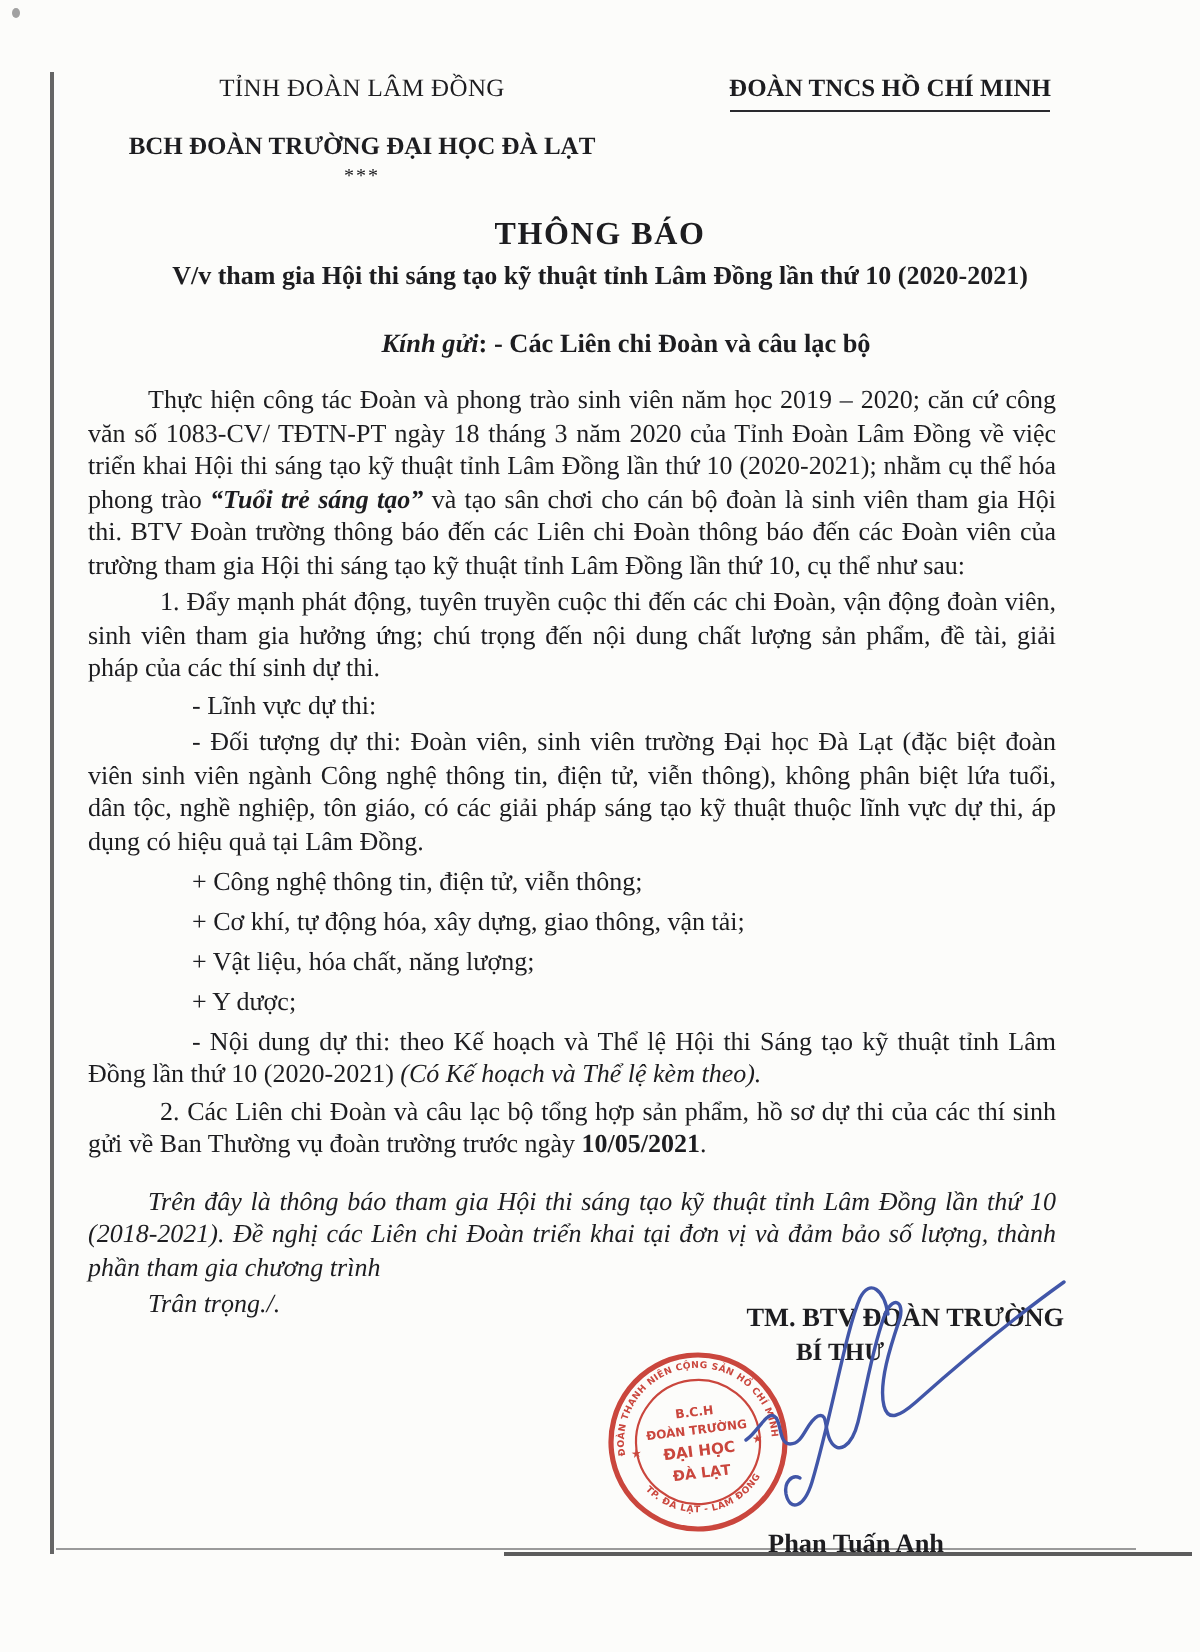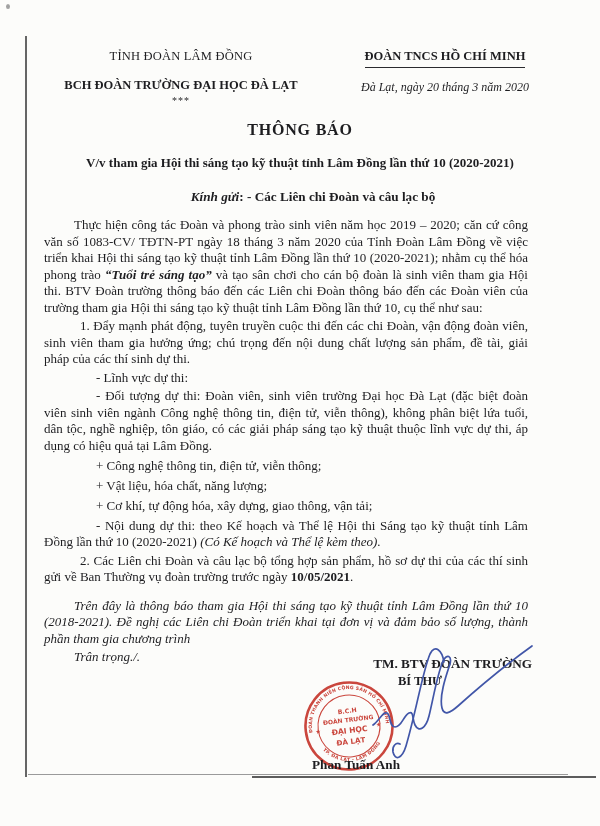--- a/index.html
+++ b/index.html
@@ -8,92 +8,92 @@
     background:#fcfcfa;color:#1d1d20;
     font-family:"Liberation Serif","DejaVu Serif",serif;
     font-size:13px;line-height:16.5px;
   }
   
   .edge-left{position:absolute;left:25px;top:36px;width:1.5px;height:741px;background:#4a4a4a;opacity:.85;}
   .edge-bottom-thin{position:absolute;left:28px;top:774px;width:540px;height:1px;background:#9a9a9a;}
   .edge-bottom-thick{position:absolute;left:252px;top:776px;width:344px;height:2px;background:#5c5c5c;}
   .speck{position:absolute;left:6px;top:4px;width:4px;height:5px;background:#7a7a7a;border-radius:50%;opacity:.7;}
 
-  .header{display:flex;padding:48px 0 0 55px;}
+  .header{display:flex;padding:36px 0 0 55px;}
   .hdr-left{width:252px;text-align:center;}
   .hdr-left .l1{font-size:12.5px;letter-spacing:.2px;}
   .hdr-left .l2{font-size:12.5px;font-weight:bold;margin-top:12px;}
   .hdr-left .sep{font-size:10px;letter-spacing:1px;margin-top:0;}
   .hdr-right{width:230px;margin-left:auto;margin-right:40px;text-align:center;}
   .hdr-right .org{display:inline-block;font-weight:bold;font-size:12.5px;border-bottom:1.5px solid #2a2a2e;padding-bottom:2px;}
   .hdr-right .date{font-style:italic;font-size:12px;margin-top:11px;}
 
   .title-wrap{text-align:center;margin-top:12px;}
   .title-main{font-size:16px;font-weight:bold;letter-spacing:.8px;}
-  .title-sub{font-size:13px;font-weight:bold;margin-top:17px;}
+  .title-sub{font-size:13px;font-weight:bold;margin-top:4px;}
 
   .salutation{text-align:center;margin-top:17px;font-size:13.2px;padding-left:26px;}
   .salutation .kg{font-weight:bold;font-style:italic;}
   .salutation .rc{font-weight:bold;margin-top:44px;}
 
   .doc-body{padding:10px 72px 0 44px;text-align:justify;font-family:Liberation Serif, serif;}
   .doc-body p{margin:2px 0;text-indent:30px;}
   .doc-body p.num{text-indent:36px;}
   .doc-body p.dash{text-indent:52px;}
   .doc-body p.plus{text-indent:52px;margin:3.5px 0;}
   .doc-body .bi{font-weight:bold;font-style:italic;}
   .doc-body .b{font-weight:bold;}
   .doc-body .i{font-style:italic;}
   .closing{font-style:italic;margin-top:12px !important;}
   .regards{font-style:italic;}
 
   .sig-section{position:relative;height:175px;margin-top:-14px;}
   .sig-authority{position:absolute;left:308px;top:2px;width:224px;text-align:right;font-weight:bold;font-size:13.2px;}
   .sig-position{position:absolute;left:308px;top:19px;width:224px;text-align:center;font-weight:bold;font-size:12.5px;}
-  .signer-name{position:absolute;left:312px;top:103px;width:160px;text-align:left;font-weight:bold;font-size:13.2px;}
+  .signer-name{position:absolute;left:312px;top:115px;width:160px;text-align:right;font-weight:bold;font-size:13.2px;}
   .stamp-box{position:absolute;left:303px;top:26px;width:92px;height:92px;transform:rotate(-7deg);opacity:.92;}
   .sign-ink{position:absolute;left:332px;top:-14px;width:212px;height:128px;}
 </style>
 </head>
 <body>
 
 <div class="speck"></div>
 <div class="edge-left"></div>
 <div class="edge-bottom-thin"></div>
 <div class="edge-bottom-thick"></div>
 
 <div class="header">
   <div class="hdr-left">
     <div class="l1">TỈNH ĐOÀN LÂM ĐỒNG</div>
     <div class="l2">BCH ĐOÀN TRƯỜNG ĐẠI HỌC ĐÀ LẠT</div>
     <div class="sep">***</div>
   </div>
   <div class="hdr-right">
     <div><span class="org">ĐOÀN TNCS HỒ CHÍ MINH</span></div>
-    <div class="date">Đà Lạt, ngày 20 tháng 3 năm 2020</div>
   </div>
 </div>
 
 <div class="title-wrap">
   <div class="title-main">THÔNG BÁO</div>
   <div class="title-sub">V/v tham gia Hội thi sáng tạo kỹ thuật tỉnh Lâm Đồng lần thứ 10 (2020-2021)</div>
 </div>
 
 <div class="salutation">
   <span class="kg">Kính gửi</span><span class="rc">: - Các Liên chi Đoàn và câu lạc bộ</span>
 </div>
 
 <div class="doc-body">
   <p><span>Thực hiện công tác Đoàn và phong trào sinh viên năm học 2019 – 2020; căn cứ công văn số 1083-CV/ TĐTN-PT ngày 18 tháng 3 năm 2020 của Tỉnh Đoàn Lâm Đồng về việc triển khai Hội thi sáng tạo kỹ thuật tỉnh Lâm Đồng lần thứ 10 (2020-2021); nhằm cụ thể hóa phong trào </span><span class="bi">“Tuổi trẻ sáng tạo”</span><span> và tạo sân chơi cho cán bộ đoàn là sinh viên tham gia Hội thi. BTV Đoàn trường thông báo đến các Liên chi Đoàn thông báo đến các Đoàn viên của trường tham gia Hội thi sáng tạo kỹ thuật tỉnh Lâm Đồng lần thứ 10, cụ thể như sau:</span></p>
   <p class="num">1. Đẩy mạnh phát động, tuyên truyền cuộc thi đến các chi Đoàn, vận động đoàn viên, sinh viên tham gia hưởng ứng; chú trọng đến nội dung chất lượng sản phẩm, đề tài, giải pháp của các thí sinh dự thi.</p>
   <p class="dash">- Lĩnh vực dự thi:</p>
   <p class="dash">- Đối tượng dự thi: Đoàn viên, sinh viên trường Đại học Đà Lạt (đặc biệt đoàn viên sinh viên ngành Công nghệ thông tin, điện tử, viễn thông), không phân biệt lứa tuổi, dân tộc, nghề nghiệp, tôn giáo, có các giải pháp sáng tạo kỹ thuật thuộc lĩnh vực dự thi, áp dụng có hiệu quả tại Lâm Đồng.</p>
   <p class="plus">+ Công nghệ thông tin, điện tử, viễn thông;</p>
+  <p class="plus">+ Cơ khí, tự động hóa, xây dựng, giao thông, vận tải;</p>
   <p class="plus">+ Vật liệu, hóa chất, năng lượng;</p>
-  <p class="plus">+ Cơ khí, tự động hóa, xây dựng, giao thông, vận tải;</p>
+  <p class="plus">+ Y dược;</p>
   <p class="dash"><span>- Nội dung dự thi: theo Kế hoạch và Thể lệ Hội thi Sáng tạo kỹ thuật tỉnh Lâm Đồng lần thứ 10 (2020-2021) </span><span class="i">(Có Kế hoạch và Thể lệ kèm theo).</span></p>
   <p class="num"><span>2. Các Liên chi Đoàn và câu lạc bộ tổng hợp sản phẩm, hồ sơ dự thi của các thí sinh gửi về Ban Thường vụ đoàn trường trước ngày </span><span class="b">10/05/2021</span><span>.</span></p>
   <p class="closing">Trên đây là thông báo tham gia Hội thi sáng tạo kỹ thuật tỉnh Lâm Đồng lần thứ 10 (2018-2021). Đề nghị các Liên chi Đoàn triển khai tại đơn vị và đảm bảo số lượng, thành phần tham gia chương trình</p>
   <p class="regards">Trân trọng./.</p>
 </div>
 
 <div class="sig-section">
   <div class="sig-authority">TM. BTV ĐOÀN TRƯỜNG</div>
   <div class="sig-position">BÍ THƯ</div>
 

